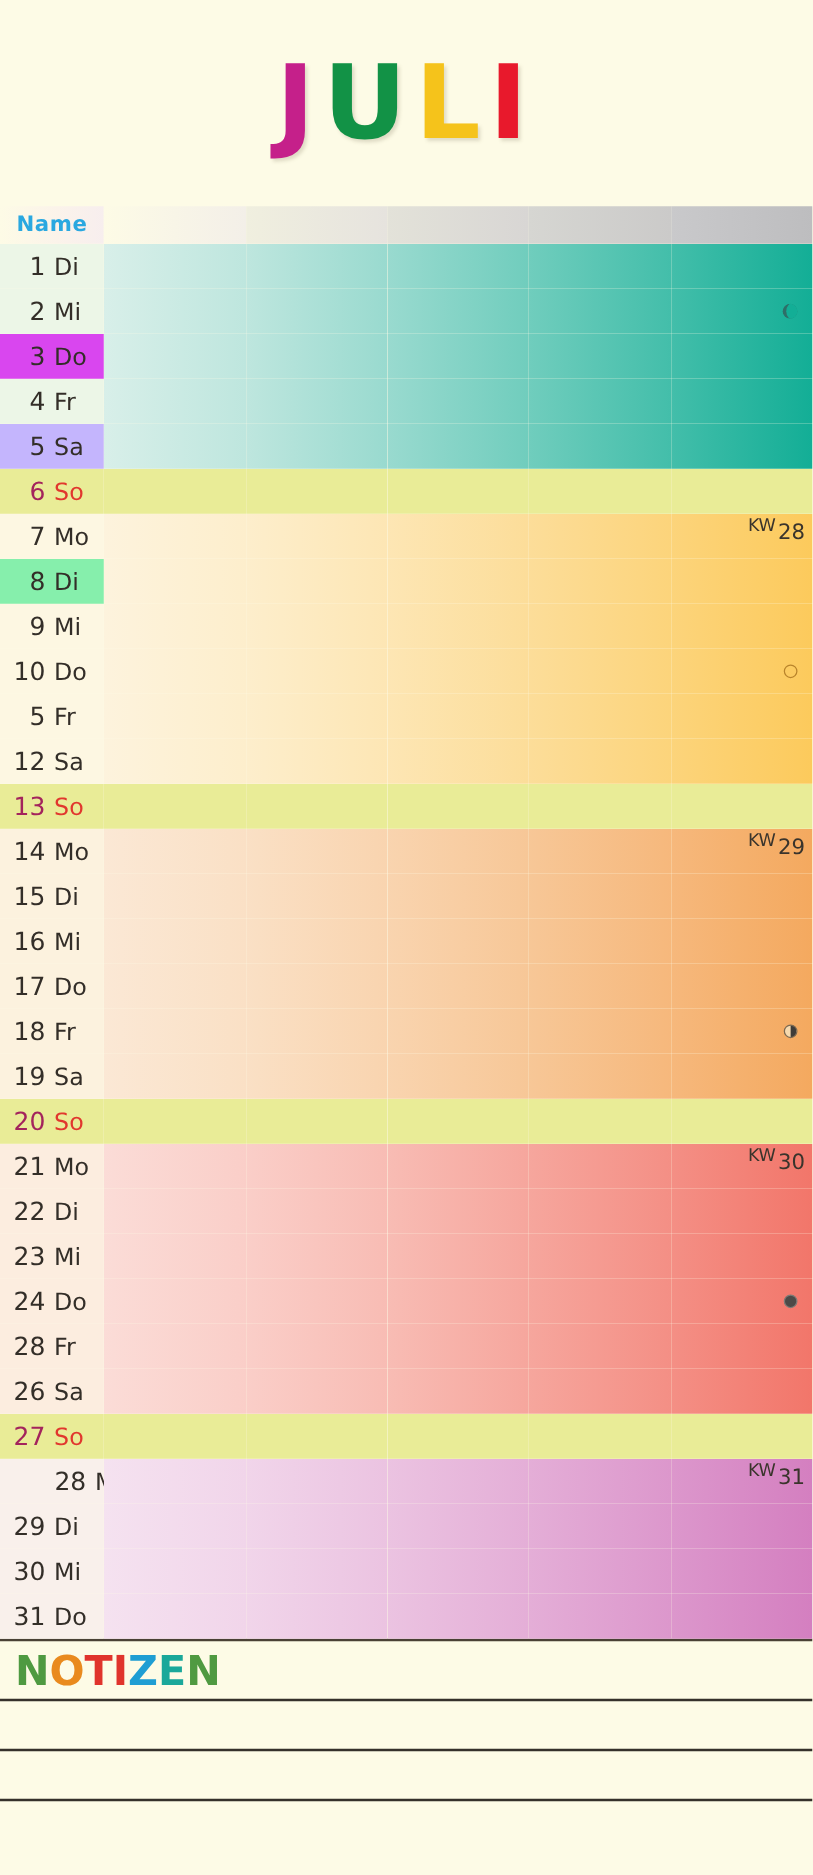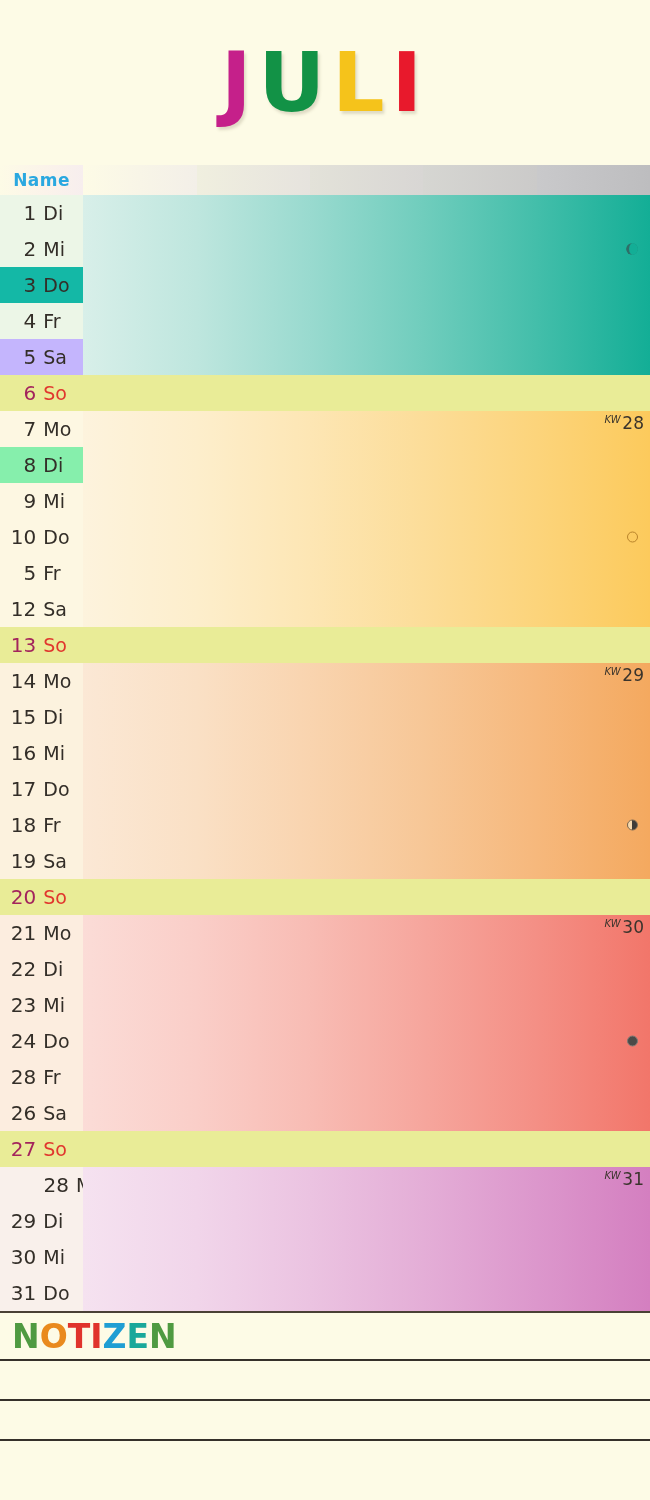--- a/index.html
+++ b/index.html
@@ -118,21 +118,21 @@
 
   
   .kw {
     position: absolute;
     right: 6px;
     top: 2px;
     color: #3a342c;
     white-space: nowrap;
     font-family: "DejaVu Sans", sans-serif;
   }
-  .kw .kw-lbl { font-size: 10px; vertical-align: super; letter-spacing: -0.3px; font-style: italic; }
+  .kw .kw-lbl { font-size: 14px; vertical-align: super; letter-spacing: -0.3px; }
   .kw .kw-num { font-size: 17px; margin-left: 2px; }
 
   
   .moon {
     position: absolute;
     right: 12px;
     top: 50%;
     transform: translateY(-50%);
     width: 11px;
     height: 11px;
@@ -236,21 +236,21 @@
         <td class="daycell" style="background: rgb(236, 246, 231);"><span class="dnum">2</span><span class="dabbr">Mi</span></td>
         <td class="namecell" style="background: linear-gradient(90deg, rgb(216, 239, 233) 0%, rgb(190, 230, 222) 100%);"></td>
         <td class="namecell" style="background: linear-gradient(90deg, rgb(190, 230, 222) 0%, rgb(153, 218, 207) 100%);"></td>
         <td class="namecell" style="background: linear-gradient(90deg, rgb(153, 218, 207) 0%, rgb(112, 205, 189) 100%);"></td>
         <td class="namecell" style="background: linear-gradient(90deg, rgb(112, 205, 189) 0%, rgb(67, 190, 170) 100%);"></td>
         <td class="namecell last" style="background: linear-gradient(90deg, rgb(67, 190, 170) 0%, rgb(19, 174, 150) 100%);">
           <span class="moon last"></span>
         </td>
       </tr>
       <tr class="day-row">
-        <td class="daycell" style="background: #14b8a6;"><span class="dnum">3</span><span class="dabbr">Do</span></td>
+        <td class="daycell" style="background: #d946ef;"><span class="dnum">3</span><span class="dabbr">Do</span></td>
         <td class="namecell" style="background: linear-gradient(90deg, rgb(216, 239, 233) 0%, rgb(190, 230, 222) 100%);"></td>
         <td class="namecell" style="background: linear-gradient(90deg, rgb(190, 230, 222) 0%, rgb(153, 218, 207) 100%);"></td>
         <td class="namecell" style="background: linear-gradient(90deg, rgb(153, 218, 207) 0%, rgb(112, 205, 189) 100%);"></td>
         <td class="namecell" style="background: linear-gradient(90deg, rgb(112, 205, 189) 0%, rgb(67, 190, 170) 100%);"></td>
         <td class="namecell last" style="background: linear-gradient(90deg, rgb(67, 190, 170) 0%, rgb(19, 174, 150) 100%);"></td>
       </tr>
       <tr class="day-row">
         <td class="daycell" style="background: rgb(236, 246, 231);"><span class="dnum">4</span><span class="dabbr">Fr</span></td>
         <td class="namecell" style="background: linear-gradient(90deg, rgb(216, 239, 233) 0%, rgb(190, 230, 222) 100%);"></td>
         <td class="namecell" style="background: linear-gradient(90deg, rgb(190, 230, 222) 0%, rgb(153, 218, 207) 100%);"></td>

